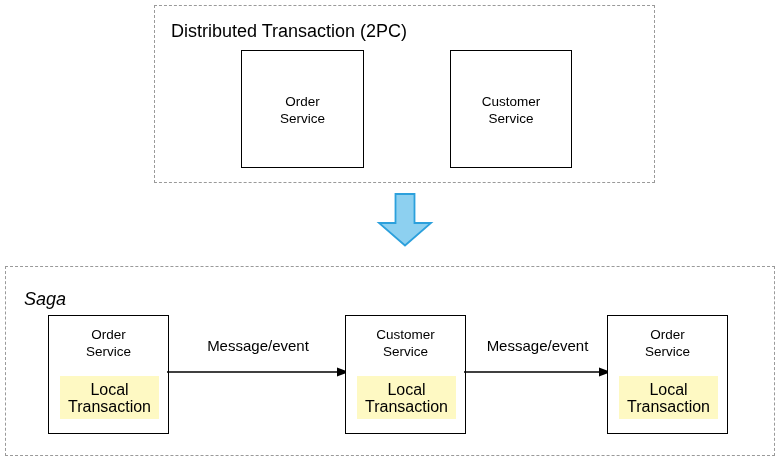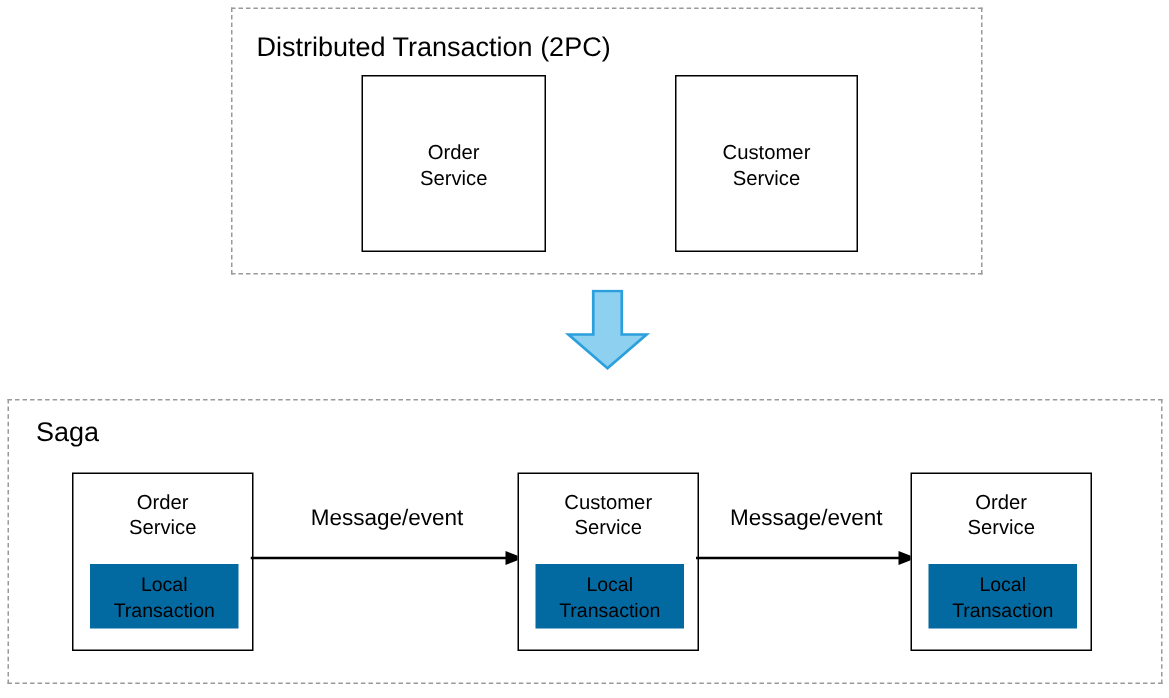--- a/index.html
+++ b/index.html
@@ -50,21 +50,22 @@
     line-height: 22px;
     color: #000;
     white-space: nowrap;
   }
   #title-2pc {
     left: 16px;
     top: 14px;
   }
   #title-saga {
     left: 18px;
-    top: 10px;
+    top: 21px;
+    font-style: italic;
   }
 
   
   .service-box {
     position: absolute;
     border: 1.6px solid #000000;
     background: #ffffff;
     box-sizing: border-box;
   }
   .service-label {
@@ -115,26 +116,26 @@
     line-height: 17px;
     white-space: pre-line;
   }
 
   .local-tx {
     position: absolute;
     left: 11px;
     top: 60px;
     width: 99px;
     height: 43px;
-    background: #0369a1;
+    background: #fef9c3;
     display: flex;
     align-items: center;
     justify-content: center;
     text-align: center;
-    font-size: 13px;
+    font-size: 16px;
     line-height: 17px;
     white-space: pre-line;
     box-sizing: border-box;
   }
 
   
   .flow-arrow {
     position: absolute;
     height: 14px;
   }

